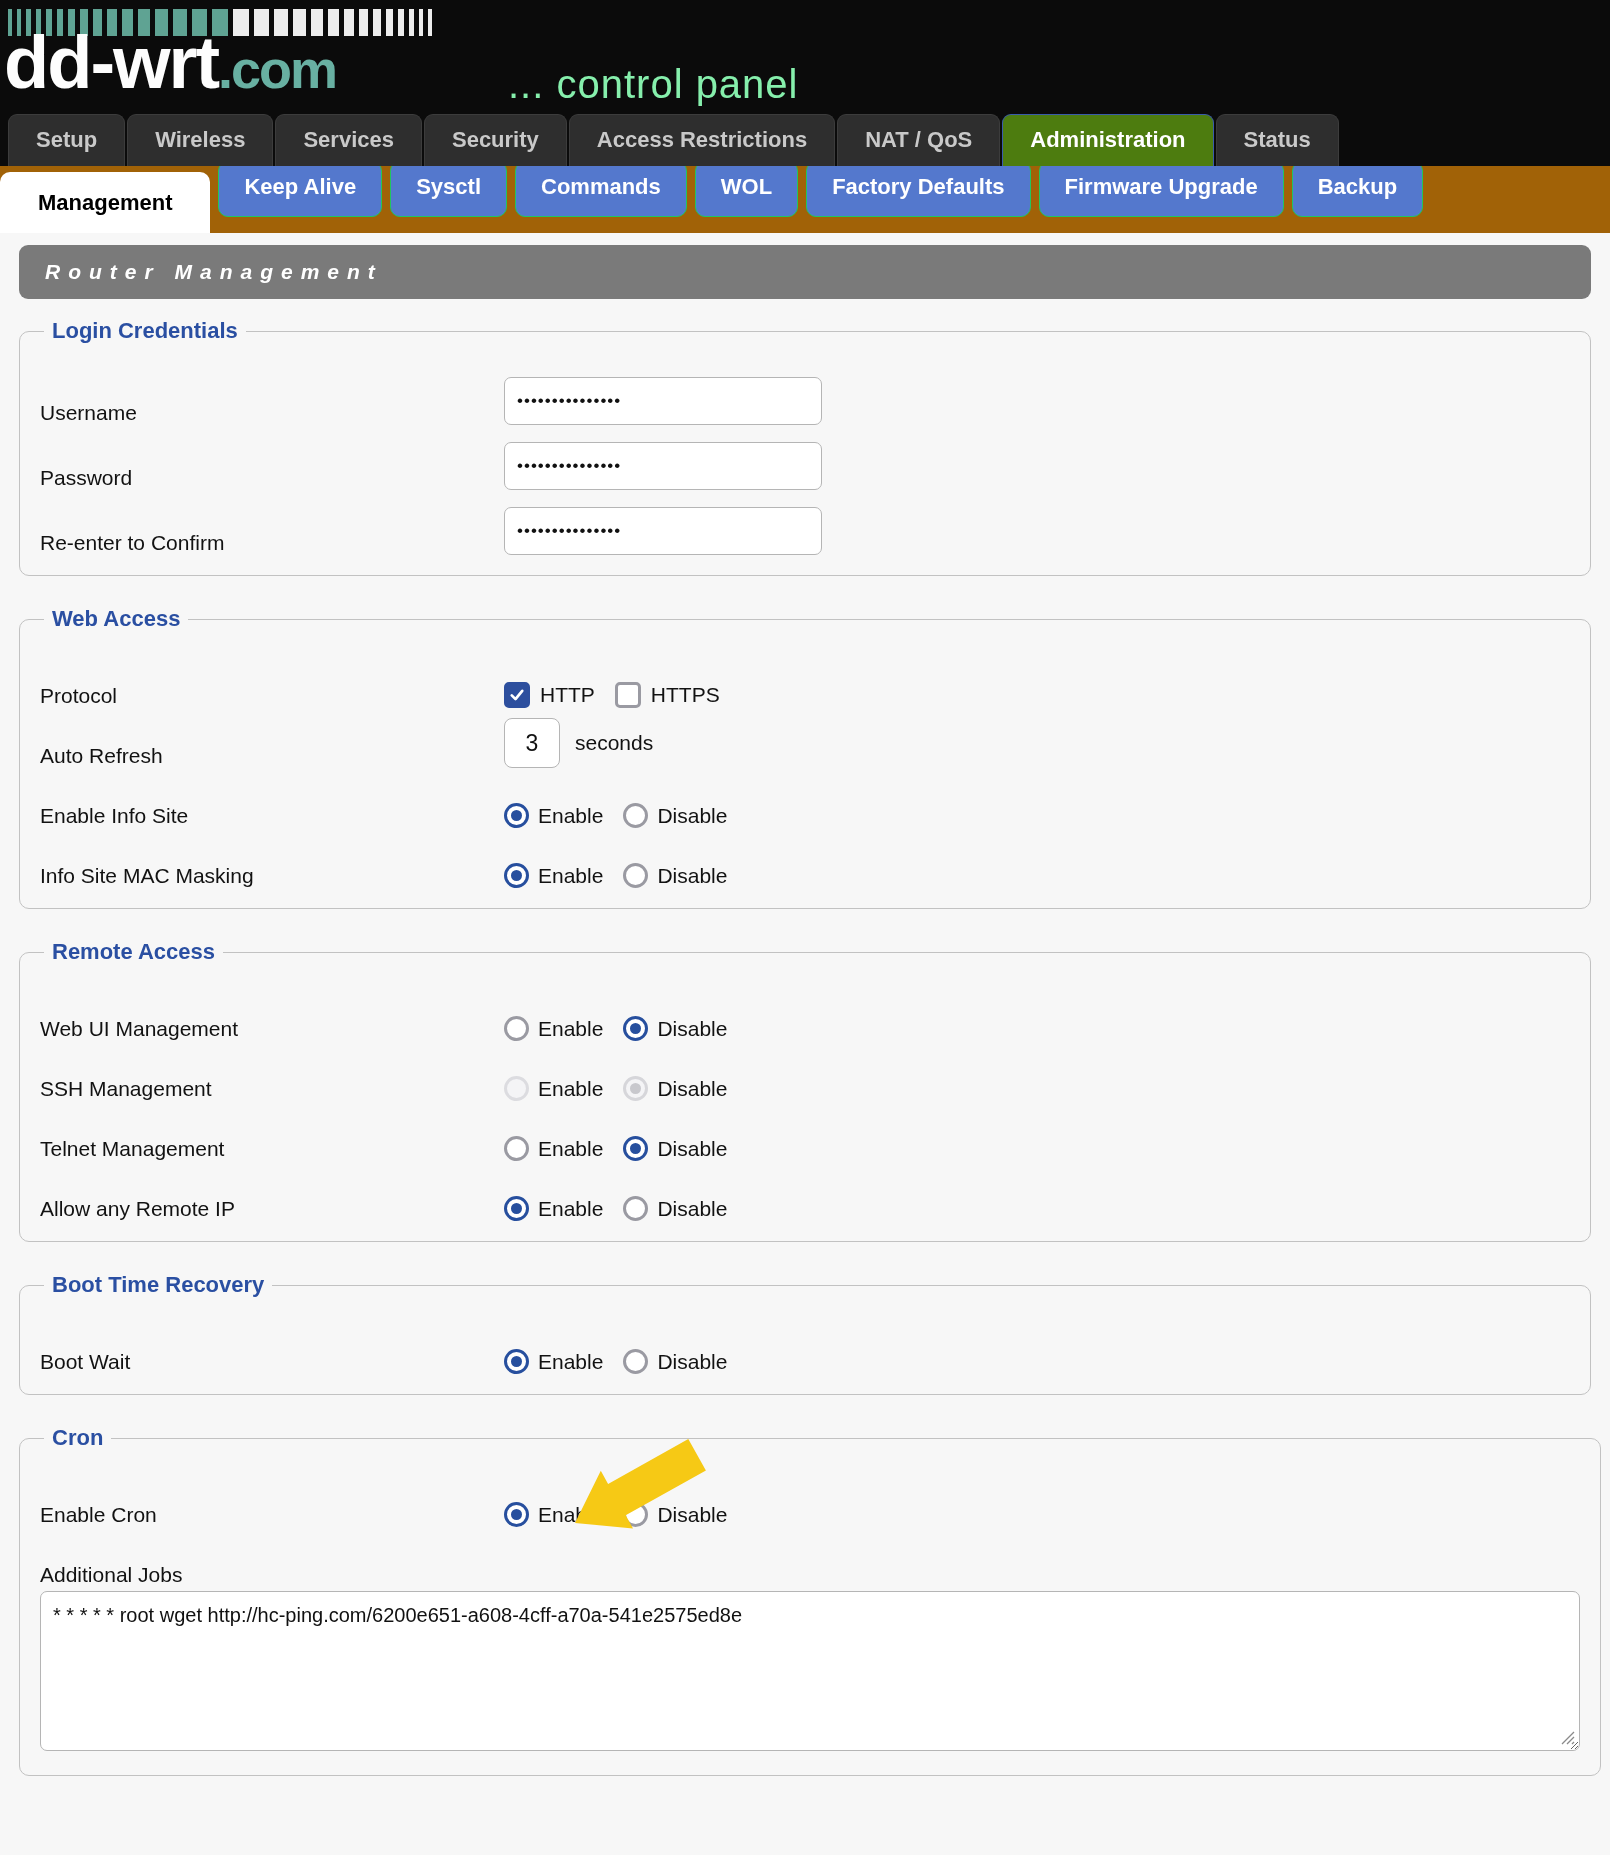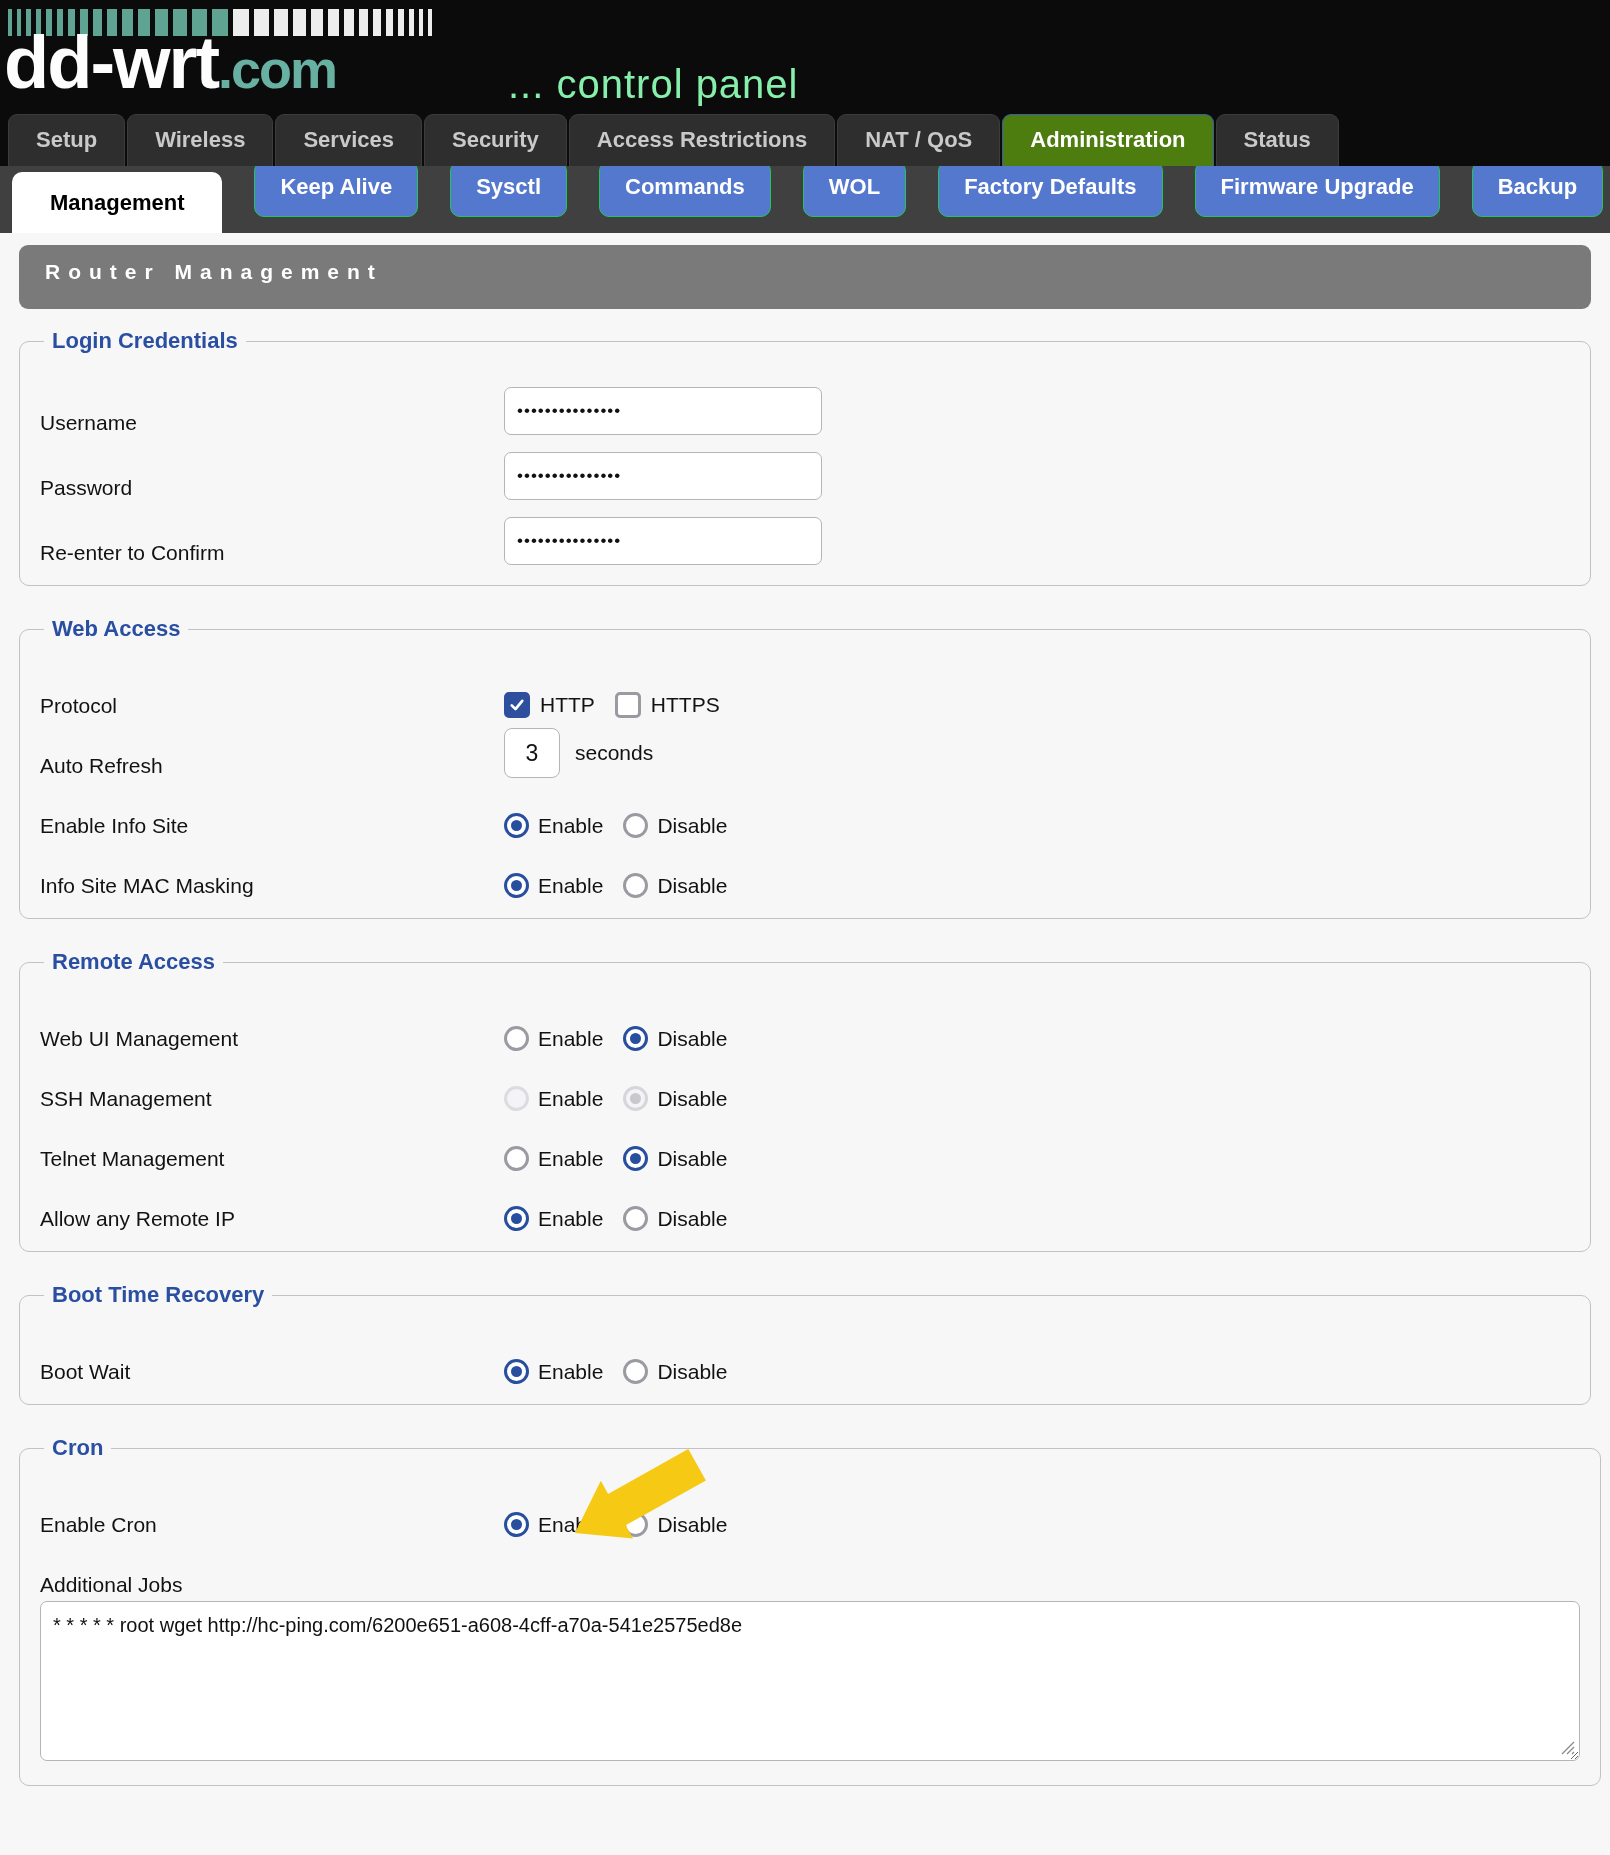--- a/index.html
+++ b/index.html
@@ -20,39 +20,39 @@
   .tab {
     height: 52px; line-height: 50px; padding: 0 27px;
     background: #2e2e2e; color: #c9c9c9;
     font-size: 22px; font-weight: bold;
     border: 1px solid #3c3c3c; border-bottom: none;
     border-radius: 9px 9px 0 0; cursor: pointer; white-space: nowrap;
   }
   .tab.active { background: #4d7c0f; border-color: #3a5cab; color: #fff; }
   
   .subnav {
-    height: 67px; background: #404040;
-    display: flex; align-items: flex-end; gap: 32px; padding-left: 12px;
+    height: 67px; background: #a16207;
+    display: flex; align-items: flex-end; gap: 8px; 
   }
   .subtab {
     height: 56px; line-height: 50px; margin-bottom: 16px; padding: 0 25px;
     background: #5478cd; color: #fff; font-size: 22px; font-weight: bold;
     border: 1px solid #22c55e; border-radius: 10px; cursor: pointer; white-space: nowrap;
   }
   .subtab.active {
     background: #fff; color: #000; border: none;
     height: 61px; line-height: 61px; margin-bottom: 0;
     border-radius: 10px 10px 0 0; padding: 0 38px;
   }
   
   .content { padding: 12px 19px 0 19px; }
   .title-bar {
-    height: 64px; line-height: 54px; background: #7a7a7a; border-radius: 9px;
+    height: 54px; line-height: 54px; background: #7a7a7a; border-radius: 9px;
     color: #fff; font-size: 21px; font-weight: bold; letter-spacing: 8px;
-    padding-left: 26px; margin-bottom: 19px;
+    padding-left: 26px; margin-bottom: 19px; font-style: italic;
   }
   fieldset.group {
     border: 1px solid #c2c2c2; border-radius: 10px;
     padding: 16px 20px 20px 20px; margin-bottom: 30px;
   }
   fieldset.group legend {
     color: #2a4fa2; font-size: 22px; font-weight: bold;
     padding: 0 8px; margin-left: 4px;
   }
   .row { display: flex; align-items: flex-end; min-height: 60px; }

